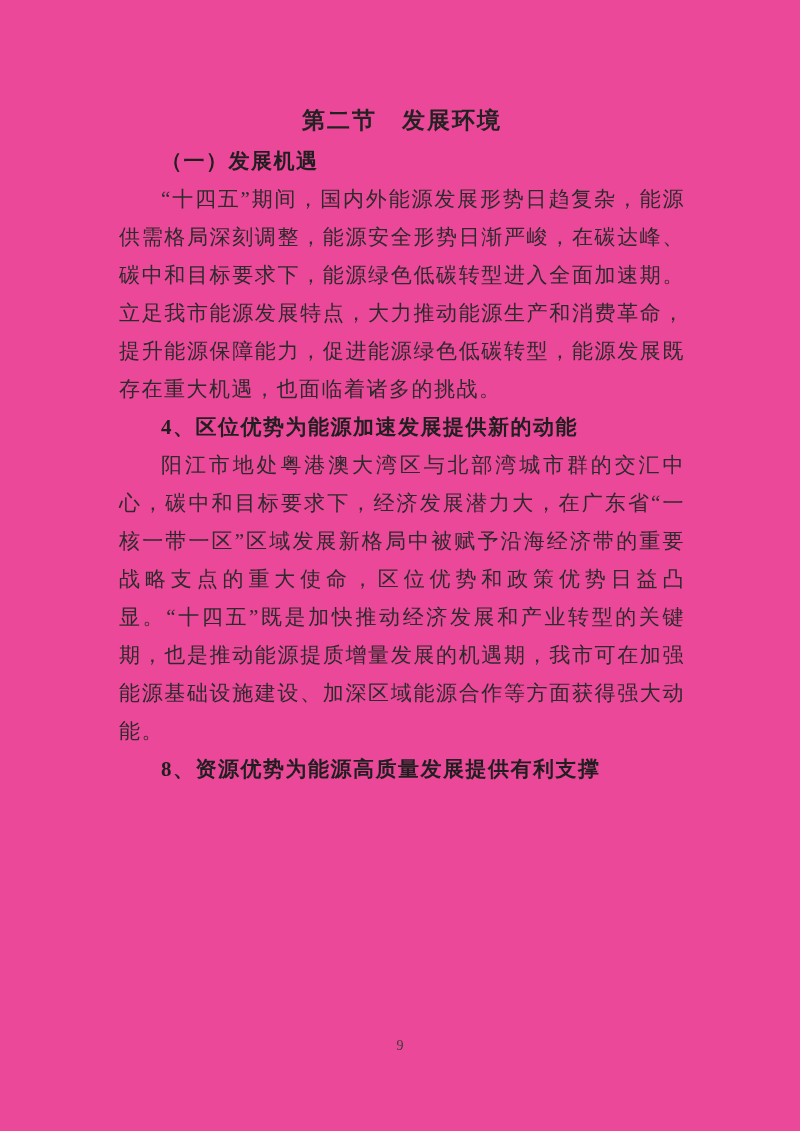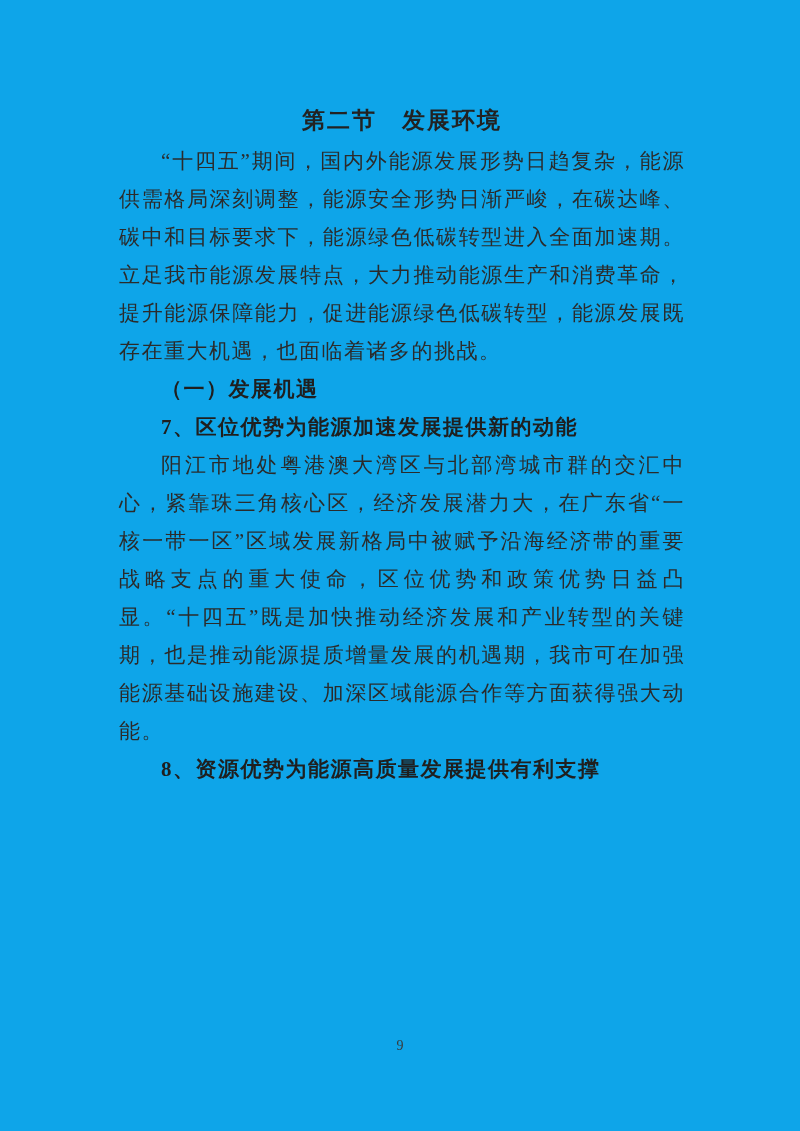--- a/index.html
+++ b/index.html
@@ -5,21 +5,21 @@
   html, body {
     margin: 0;
     padding: 0;
     background: #ffffff;
   }
   .page {
     position: relative;
     width: 800px;
     height: 1131px;
     margin: 0 auto;
-    background: #0ea5e9;
+    background: #ec4899;
     overflow: hidden;
     font-family: "Liberation Serif", "DejaVu Serif", serif;
     color: #2b2b2b;
   }
   .content {
     position: absolute;
     left: 119px;
     top: 102px;
     width: 566px;
   }
@@ -56,26 +56,26 @@
     color: #3a3a3a;
   }
 </style>
 </head>
 <body>
 
 <div class="page">
   <div class="content">
     <h1 class="section-title">第二节　发展环境</h1>
 
+    <p class="para heading">（一）发展机遇</p>
+
     <p class="para body">“十四五”期间，国内外能源发展形势日趋复杂，能源供需格局深刻调整，能源安全形势日渐严峻，在碳达峰、碳中和目标要求下，能源绿色低碳转型进入全面加速期。立足我市能源发展特点，大力推动能源生产和消费革命，提升能源保障能力，促进能源绿色低碳转型，能源发展既存在重大机遇，也面临着诸多的挑战。</p>
 
-    <p class="para heading">（一）发展机遇</p>
+    <p class="para heading">4、区位优势为能源加速发展提供新的动能</p>
 
-    <p class="para heading">7、区位优势为能源加速发展提供新的动能</p>
-
-    <p class="para body">阳江市地处粤港澳大湾区与北部湾城市群的交汇中心，紧靠珠三角核心区，经济发展潜力大，在广东省“一核一带一区”区域发展新格局中被赋予沿海经济带的重要战略支点的重大使命，区位优势和政策优势日益凸显。“十四五”既是加快推动经济发展和产业转型的关键期，也是推动能源提质增量发展的机遇期，我市可在加强能源基础设施建设、加深区域能源合作等方面获得强大动能。</p>
+    <p class="para body">阳江市地处粤港澳大湾区与北部湾城市群的交汇中心，碳中和目标要求下，经济发展潜力大，在广东省“一核一带一区”区域发展新格局中被赋予沿海经济带的重要战略支点的重大使命，区位优势和政策优势日益凸显。“十四五”既是加快推动经济发展和产业转型的关键期，也是推动能源提质增量发展的机遇期，我市可在加强能源基础设施建设、加深区域能源合作等方面获得强大动能。</p>
 
     <p class="para heading">8、资源优势为能源高质量发展提供有利支撑</p>
 
   </div>
 
   <div class="page-number">9</div>
 </div>
 
 </body></html>

